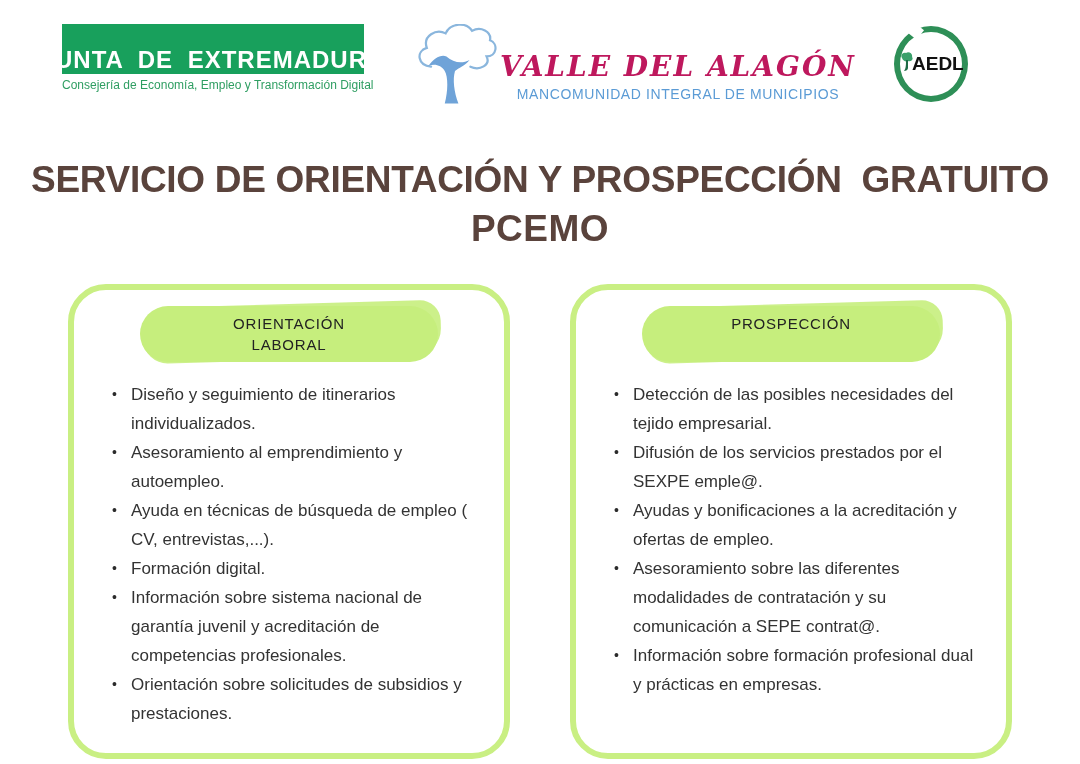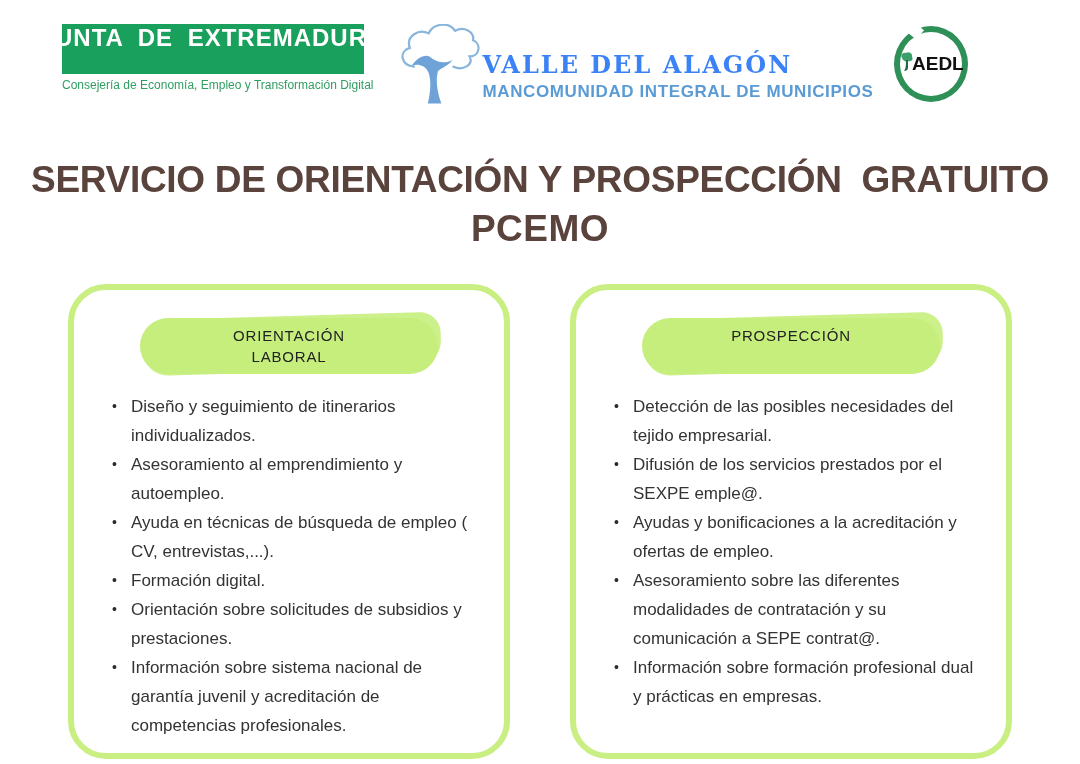--- a/index.html
+++ b/index.html
@@ -27,21 +27,21 @@
     display:flex;
     align-items:flex-start;
     justify-content:space-between;
     padding:24px 112px 0 62px;
     height:112px;
   }
   .junta{width:302px;}
   .junta-box{
     background:var(--junta-green);
     height:50px;
-    display:flex;align-items:flex-start;justify-content:center;
+    display:flex;align-items:flex-end;justify-content:center;
   }
   .junta-box span{
     color:#ffffff;
     font-weight:bold;
     font-size:24px;
     letter-spacing:1px;
     word-spacing:7px;
     white-space:nowrap;
   }
   .junta-sub{
@@ -54,34 +54,35 @@
 
   .valle{
     display:flex;
     align-items:flex-start;
     margin-left:10px;
   }
   .valle-tree{width:86px;height:82px;flex:0 0 auto;}
   .valle-text{padding-top:26px;margin-left:2px;}
   .valle-title{
     font-family:"DejaVu Serif", serif;
-    font-weight:bold;
-    font-size:24px;
+    font-style:italic;
+    font-weight:bold;
+    font-size:28px;
     letter-spacing:2px;
-    color:#3b82f6;
+    color:#be185d;
     white-space:nowrap;
   }
   .valle-sub{
     margin-top:3px;
-    font-size:17px;
+    font-size:14px;
     letter-spacing:0.6px;
     color:#5b9bd5;
-    font-weight:bold;
-    white-space:nowrap;
-    text-align:right;
+    font-weight:normal;
+    white-space:nowrap;
+    text-align:center;
   }
 
   .aedl{
     position:relative;
     width:74px;height:76px;
     border:6px solid var(--aedl-ring-green);
     border-radius:50%;
     display:flex;flex-direction:row;align-items:center;justify-content:flex-start;
     margin-top:2px;
   }
@@ -136,21 +137,21 @@
     flex:1 1 0;
     height:475px;
     border:6px solid var(--card-green);
     border-radius:38px;
     background:#ffffff;
     padding:12px 24px 0 24px;
   }
   .card-heading{
     position:relative;
     width:78%;
-    margin:16px auto;
+    margin:4px auto;
     height:56px;
   }
   .card-heading .blob,
   .card-heading .blob2{
     position:absolute;inset:0;
     background:var(--highlight-green);
     border-radius:28px;
   }
   .card-heading .blob2{
     transform:rotate(-1.6deg) translate(3px,-2px);
@@ -237,22 +238,22 @@
       <div class="heading-text">
         <div>ORIENTACIÓN</div>
         <div>LABORAL</div>
       </div>
     </div>
     <ul class="card-list">
         <li>Diseño y seguimiento de itinerarios individualizados.</li>
         <li>Asesoramiento al emprendimiento y autoempleo.</li>
         <li>Ayuda en técnicas de búsqueda de empleo ( CV, entrevistas,...).</li>
         <li>Formación digital.</li>
+        <li>Información sobre sistema nacional de garantía juvenil y acreditación de competencias profesionales.</li>
         <li>Orientación sobre solicitudes de subsidios y prestaciones.</li>
-        <li>Información sobre sistema nacional de garantía juvenil y acreditación de competencias profesionales.</li>
       </ul>
   </div>
 
   <div class="card">
     <div class="card-heading">
       <div class="blob2"></div>
       <div class="blob"></div>
       <div class="heading-text">
         <div>PROSPECCIÓN</div>
       </div>

